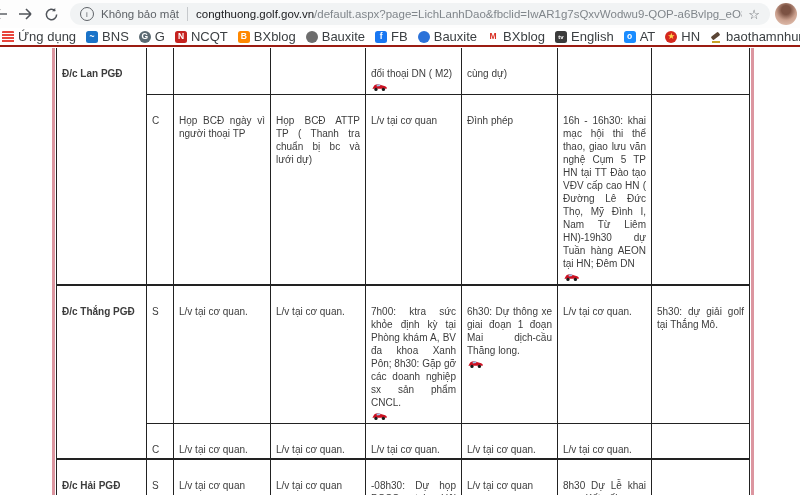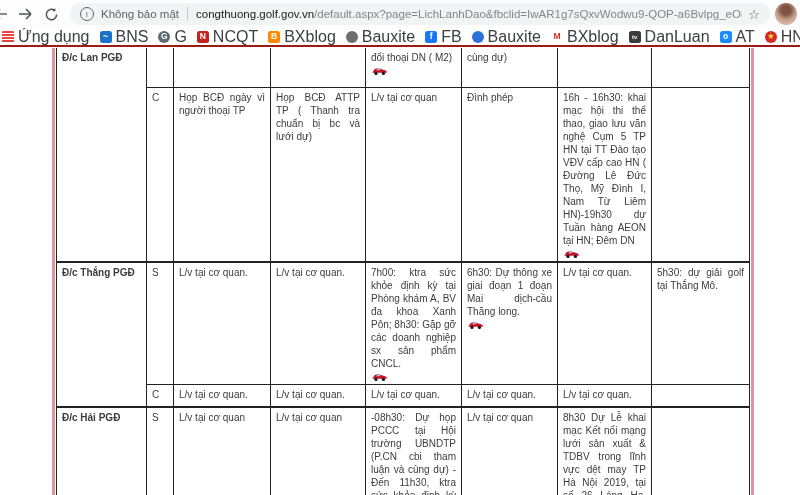--- a/index.html
+++ b/index.html
@@ -22,36 +22,36 @@
   .url .domain{color:#202124;}
   .url .path{color:#80868b;}
   .star{color:#5f6368;font-size:13px;margin-left:6px;flex:0 0 auto;}
   .avatar{position:absolute;right:3px;top:3px;width:22px;height:22px;border-radius:50%;
           background:radial-gradient(circle at 50% 32%,#7c5243 24%,#caa08e 55%,#e9c9b8 100%);}
 
   
   .bookmarks{position:absolute;top:28px;left:0;width:800px;height:17px;background:#fff;
              display:flex;align-items:center;gap:10px;padding-left:2px;box-sizing:border-box;overflow:hidden;}
   .bm{display:inline-flex;align-items:center;gap:4px;white-space:nowrap;}
-  .bm-label{font-size:16px;color:#3c4043;}
+  .bm-label{font-size:13px;color:#3c4043;}
   .fav{width:12px;height:12px;border-radius:2.5px;display:inline-flex;align-items:center;justify-content:center;
        font-size:8.5px;font-weight:bold;line-height:1;flex:0 0 auto;overflow:hidden;}
   .fav.circle{border-radius:50%;}
   .fav.none{background:transparent;}
   .fav.grid{background:repeating-linear-gradient(#e8453c 0 2px,#fff 2px 3px);border-radius:1px;}
   .fav.gavel{position:relative;background:transparent;}
   .fav.gavel::before{content:"";position:absolute;left:1px;top:3px;width:9px;height:4px;background:#5b4636;transform:rotate(-38deg);border-radius:1px;}
   .fav.gavel::after{content:"";position:absolute;left:2px;bottom:0;width:8px;height:2px;background:#c9a227;}
 
   
   .red-rule{position:absolute;top:45px;left:0;width:800px;height:2px;background:#9b1c12;}
   .pink-stripe{position:absolute;top:48px;height:447px;width:3px;background:#dc96a0;}
 
   table.sched{position:absolute;left:56px;top:48px;border-collapse:collapse;table-layout:fixed;width:693px;}
-  table.sched td{border:1px solid #222;vertical-align:top;padding:3px 5px 2px;font-size:10px;line-height:13px;
+  table.sched td{border:1px solid #222;vertical-align:top;padding:19px 5px 2px;font-size:10px;line-height:13px;
                  color:#3c3c3c;text-align:justify;overflow:hidden;word-wrap:break-word;}
   table.sched tr:first-child td{border-top:none;}
   table.sched tr.sec-first td{border-top-width:2px;}
   td.name-cell{vertical-align:middle;text-align:center;font-weight:bold;font-size:10.5px;color:#1f1f1f;padding:2px;}
   td.sc-cell{vertical-align:middle;text-align:center;font-size:11px;color:#333;padding:0;}
   .car{display:block;margin-top:2px;}
 </style>
 </head>
 <body>
 
@@ -124,21 +124,21 @@
       <span class="bm">
         <span class="fav circle" style="background: rgb(43, 114, 217);"></span>
         <span class="bm-label">Bauxite</span>
       </span>
       <span class="bm">
         <span class="fav none" style="color: rgb(217, 48, 37);">M</span>
         <span class="bm-label">BXblog</span>
       </span>
       <span class="bm">
         <span class="fav square" style="background: rgb(59, 59, 59); color: rgb(255, 255, 255); font-size: 6px;">tv</span>
-        <span class="bm-label">DanLuan</span>
+        <span class="bm-label">English</span>
       </span>
       <span class="bm">
         <span class="fav square" style="background: rgb(26, 140, 255); color: rgb(255, 255, 255);">o</span>
         <span class="bm-label">AT</span>
       </span>
       <span class="bm">
         <span class="fav circle" style="background: rgb(213, 40, 30); color: rgb(255, 213, 74);">★</span>
         <span class="bm-label">HN</span>
       </span>
       <span class="bm">

